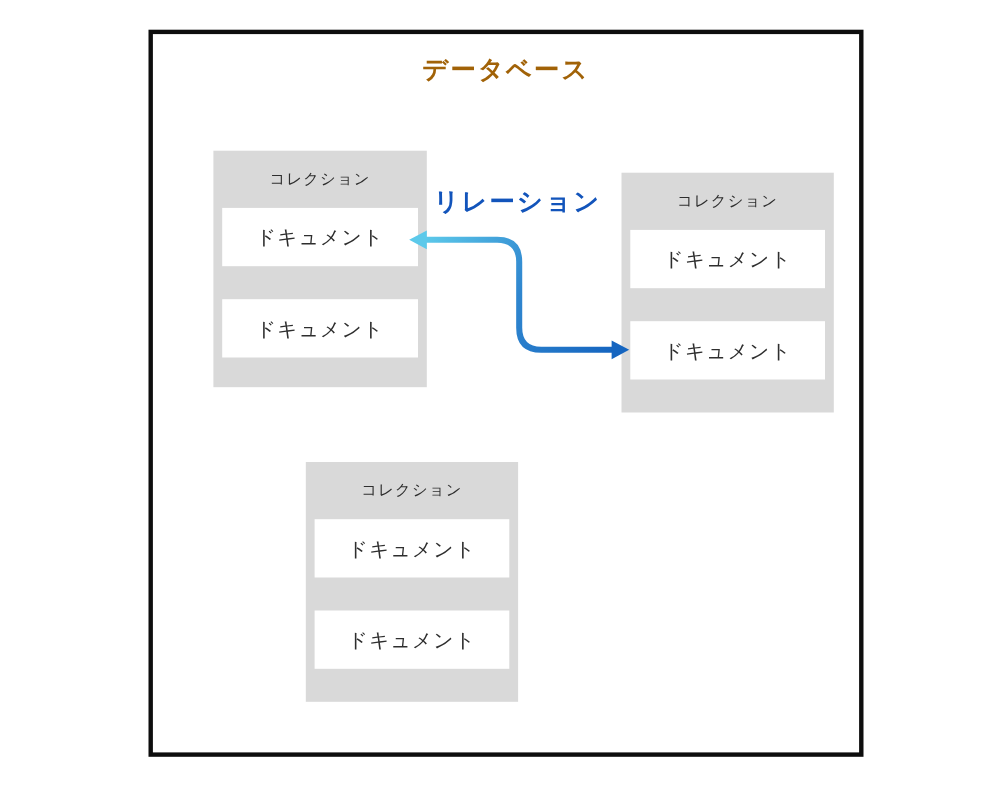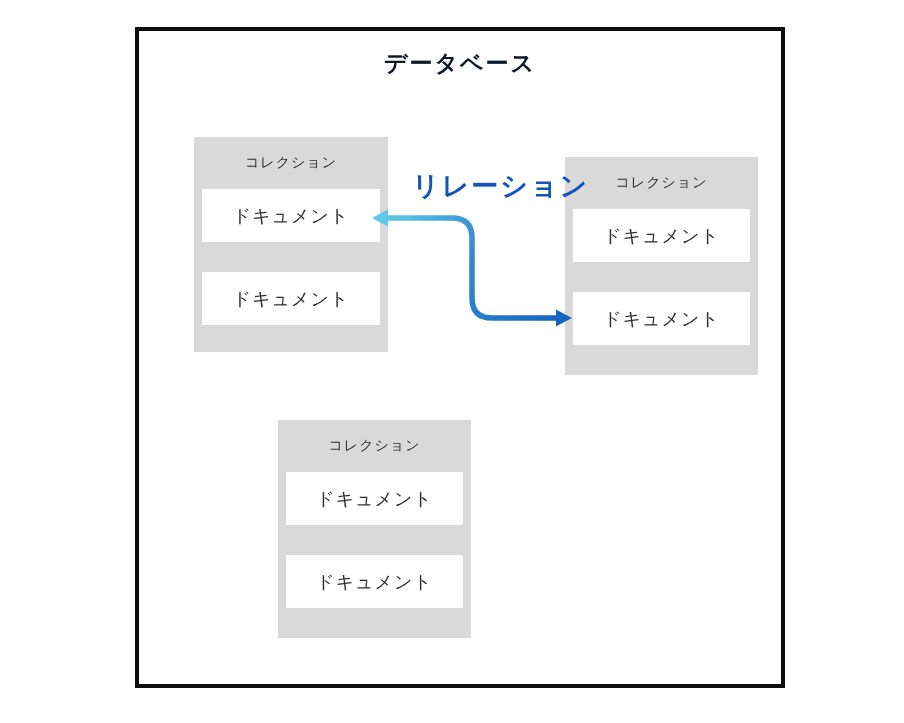--- a/index.html
+++ b/index.html
@@ -26,21 +26,21 @@
     background: #ffffff;
   }
   .diagram-title {
     position: absolute;
     left: 135px;
     top: 48px;
     width: 650px;
     text-align: center;
     font-size: 23px;
     font-weight: bold;
-    color: #0f172a;
+    color: #a16207;
     letter-spacing: 2px;
   }
   .collection {
     position: absolute;
     background: #d9d9d9;
     display: flex;
     flex-direction: column;
     box-sizing: border-box;
   }
   .collection-left   { left: 194px; top: 137px; width: 194px; height: 215px; }
@@ -64,23 +64,23 @@
     display: flex;
     align-items: center;
     justify-content: center;
     font-size: 18px;
     color: #2e2e2e;
     letter-spacing: 1px;
   }
   .doc + .doc { margin-top: 30px; }
   .relation-label {
     position: absolute;
-    left: 412px;
+    left: 394px;
     top: 168px;
-    font-size: 27px;
+    font-size: 23px;
     font-weight: bold;
     letter-spacing: 2px;
     color: #1254bb;
     white-space: nowrap;
   }
   .arrow-overlay {
     position: absolute;
     left: 0;
     top: 0;
     width: 904px;

